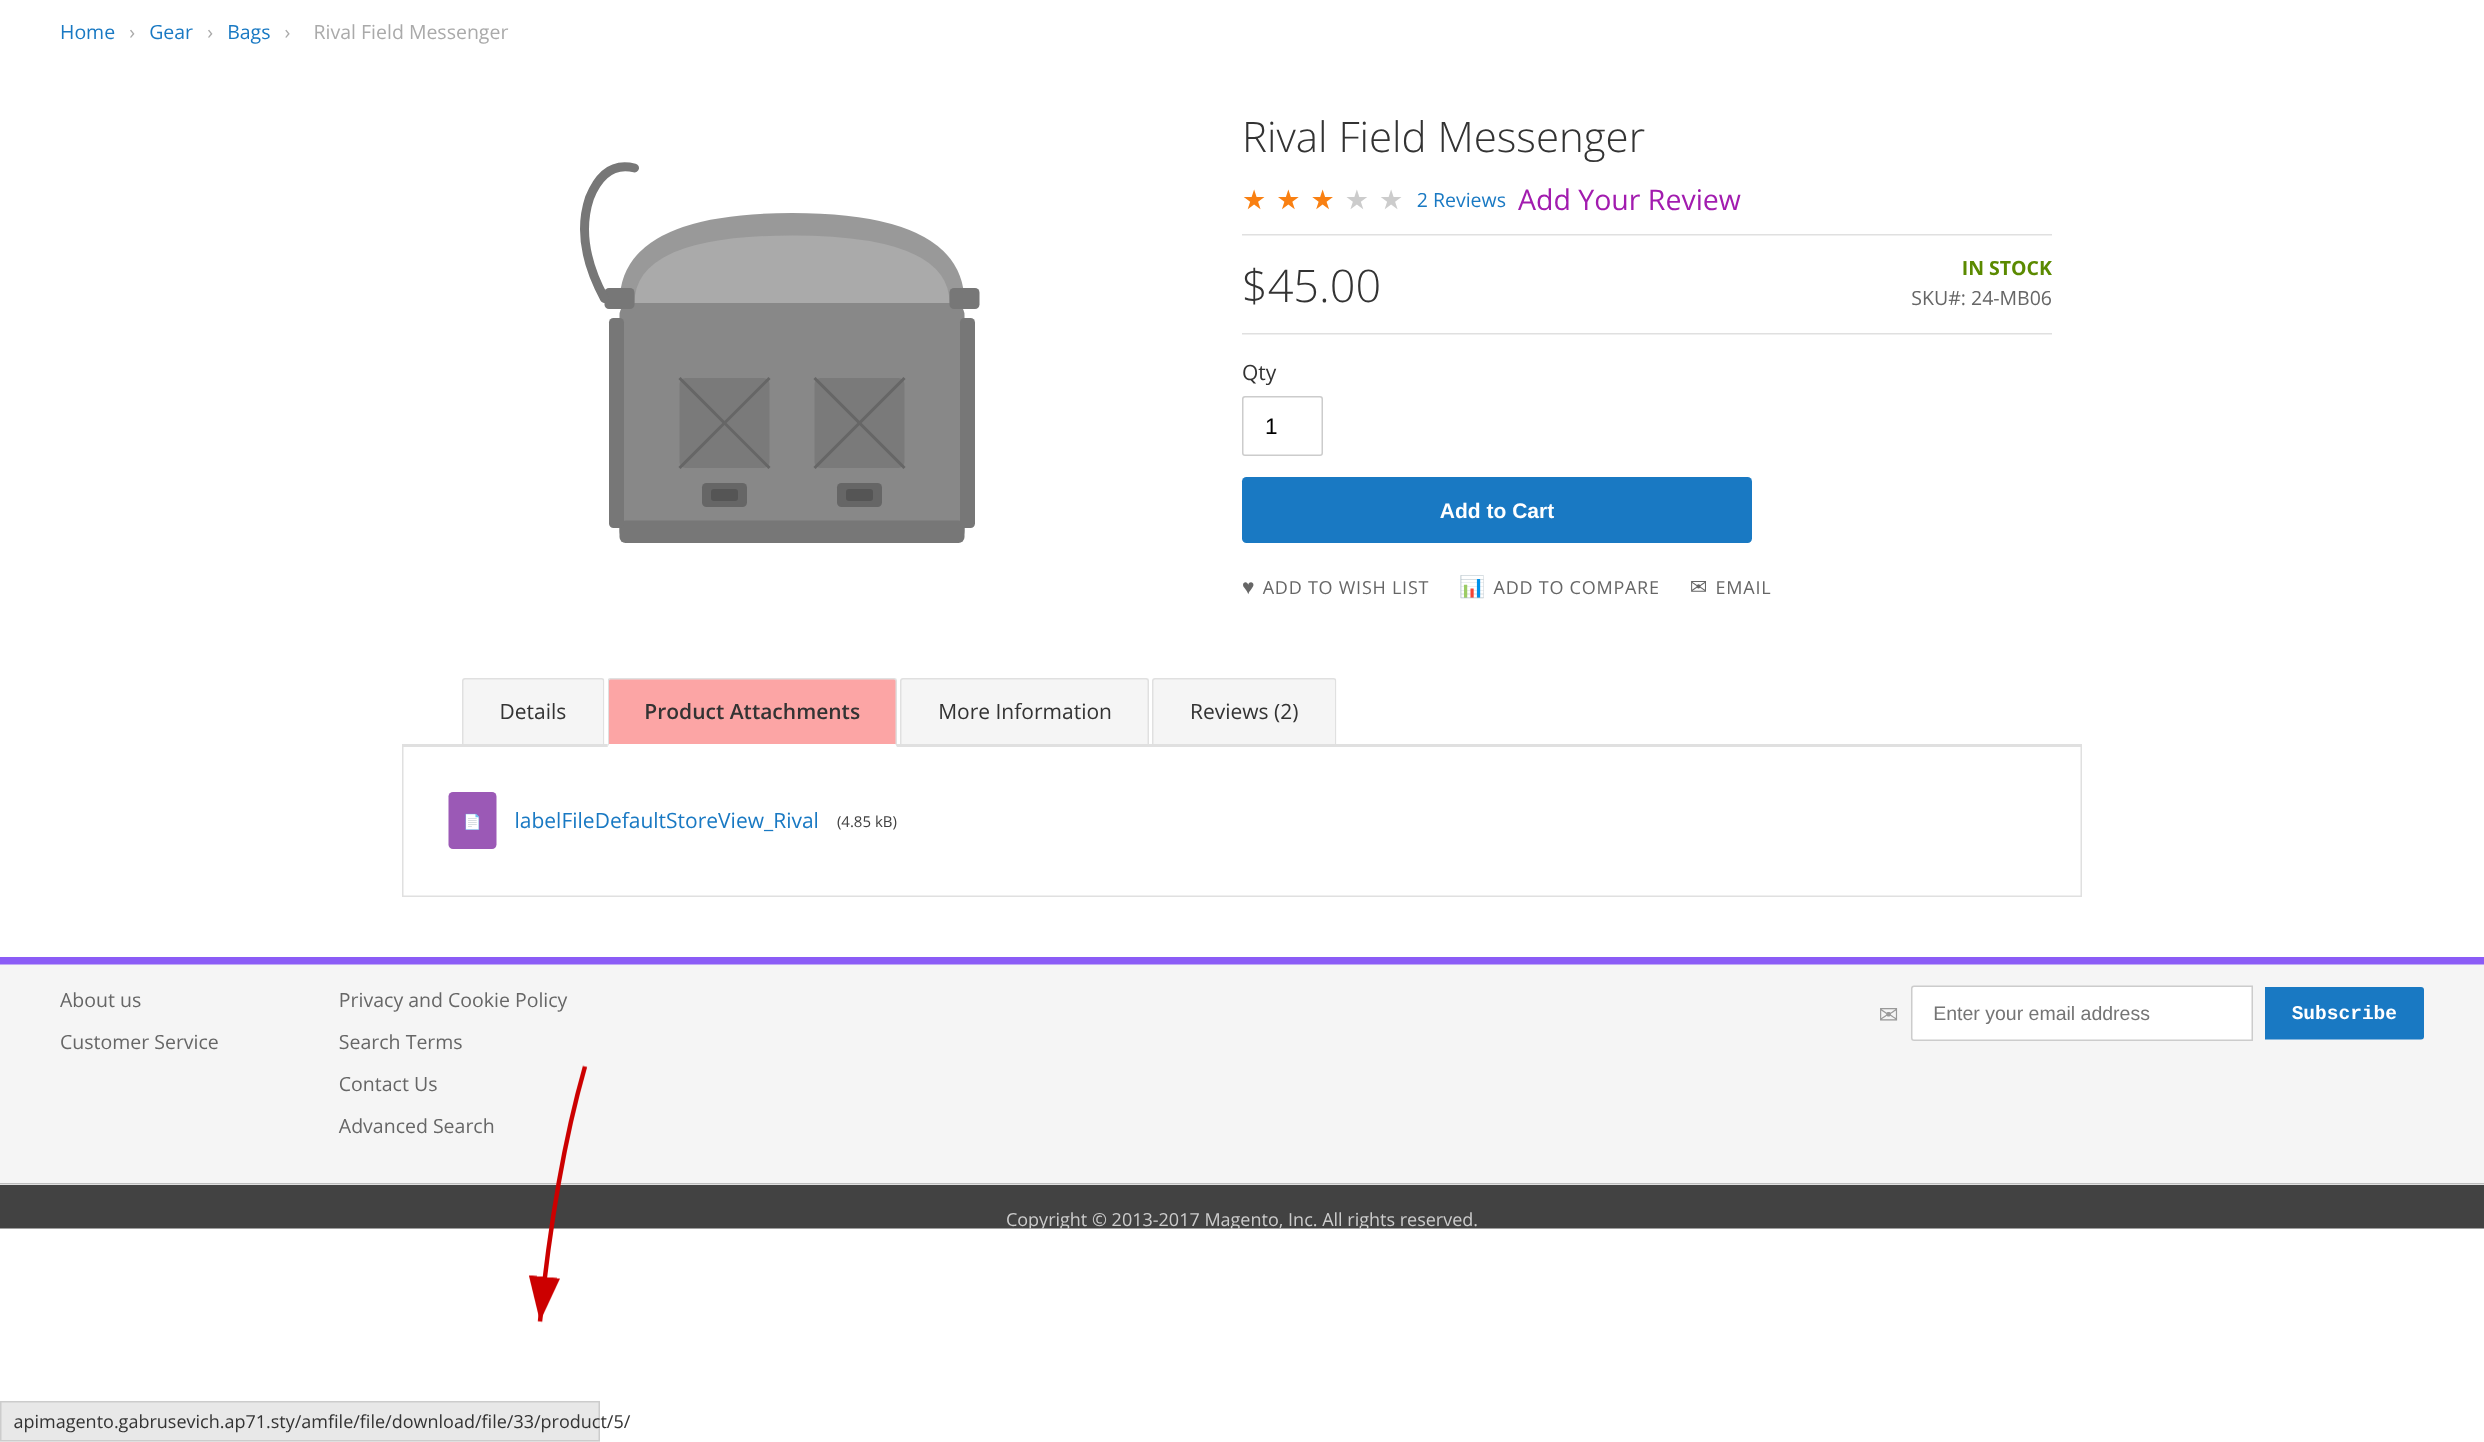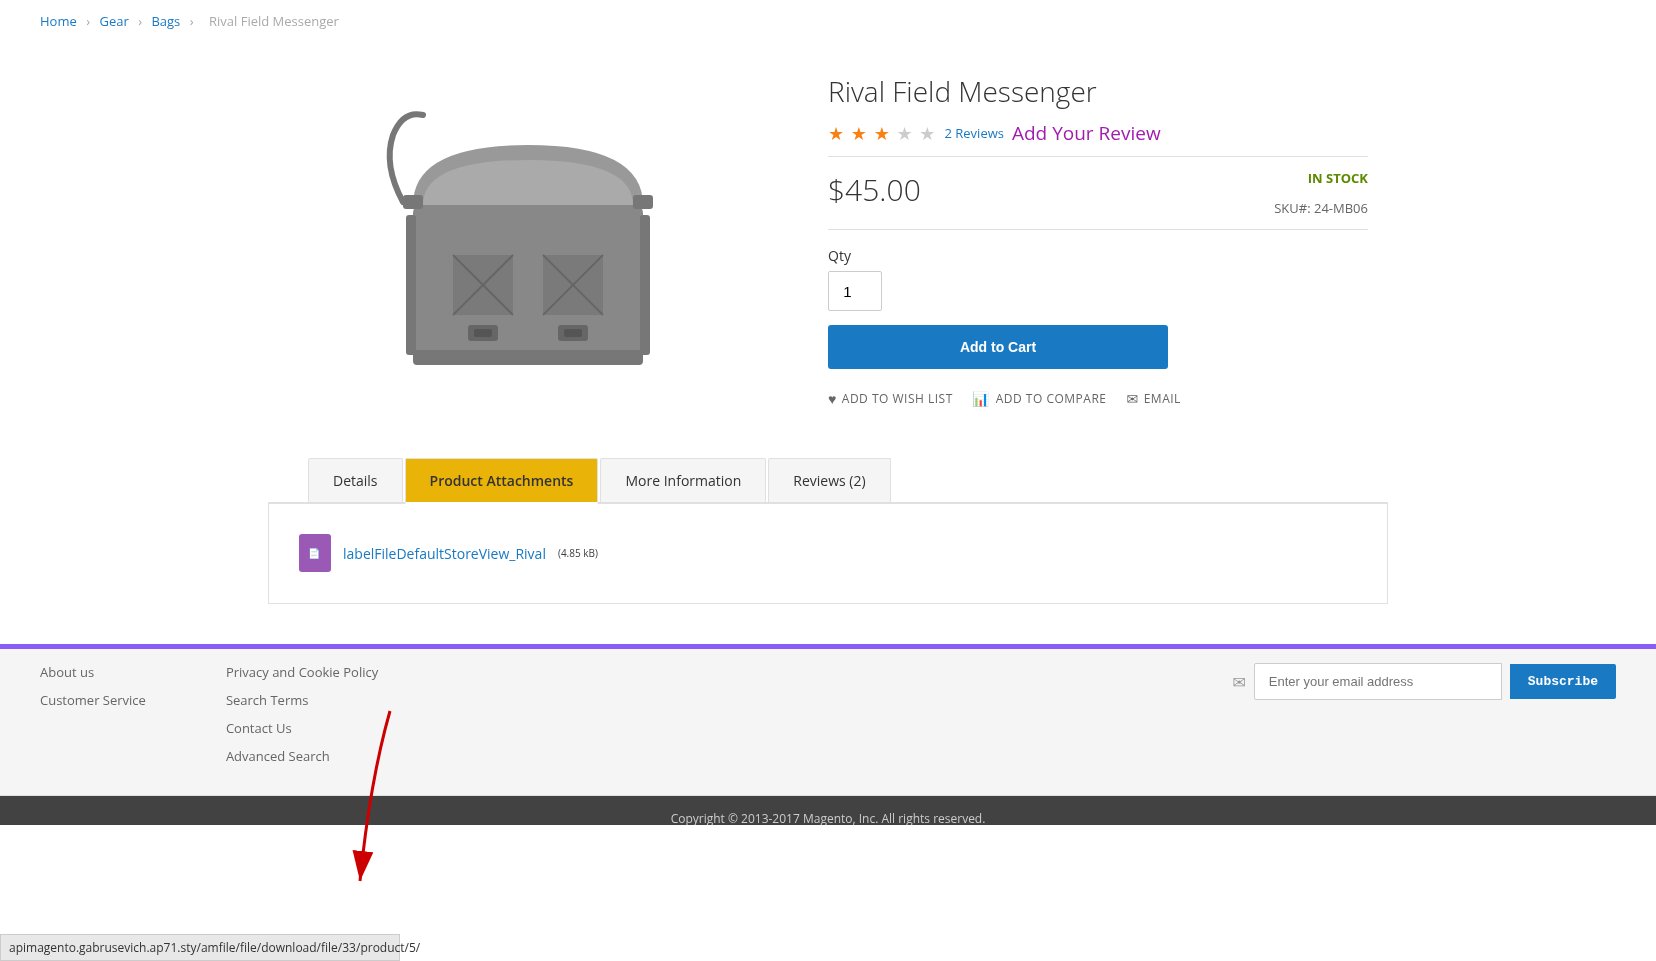--- a/index.html
+++ b/index.html
@@ -83,21 +83,21 @@
     }
     .in-stock {
       font-weight: 700;
       font-size: 13px;
       color: #5b8a00;
       text-transform: uppercase;
     }
     .sku-label {
       font-size: 13px;
       color: #666;
-      margin-top: 12px;
+      margin-top: 2px;
     }
     .qty-label {
       font-size: 14px;
       color: #333;
       margin-bottom: 6px;
     }
     .qty-input {
       width: 54px;
       height: 40px;
       border: 1px solid #ccc;
@@ -156,21 +156,21 @@
       color: #333;
       cursor: pointer;
       border: 1px solid #e0e0e0;
       border-bottom: none;
       margin-right: 2px;
       background: #f5f5f5;
       text-decoration: none;
       border-radius: 2px 2px 0 0;
     }
     .tab.active {
-      background: #eab308;
+      background: #fca5a5;
       border-bottom: 2px solid #fff;
       margin-bottom: -2px;
       font-weight: 600;
       color: #333;
     }
     .tab-content {
       border: 1px solid #e0e0e0;
       border-top: none;
       padding: 30px;
       background: #fff;
@@ -230,21 +230,21 @@
       gap: 8px;
       margin-left: auto;
     }
     .footer-top {
       display: flex;
       align-items: flex-start;
     }
     .newsletter-input {
       border: 1px solid #ccc;
       padding: 10px 14px;
-      width: 248px;
+      width: 228px;
       font-size: 13px;
       border-radius: 2px 0 0 2px;
       color: #999;
     }
     .subscribe-btn {
       background: #1979c3;
       color: #fff;
       border: none;
       padding: 10px 18px;
       font-size: 13px;

